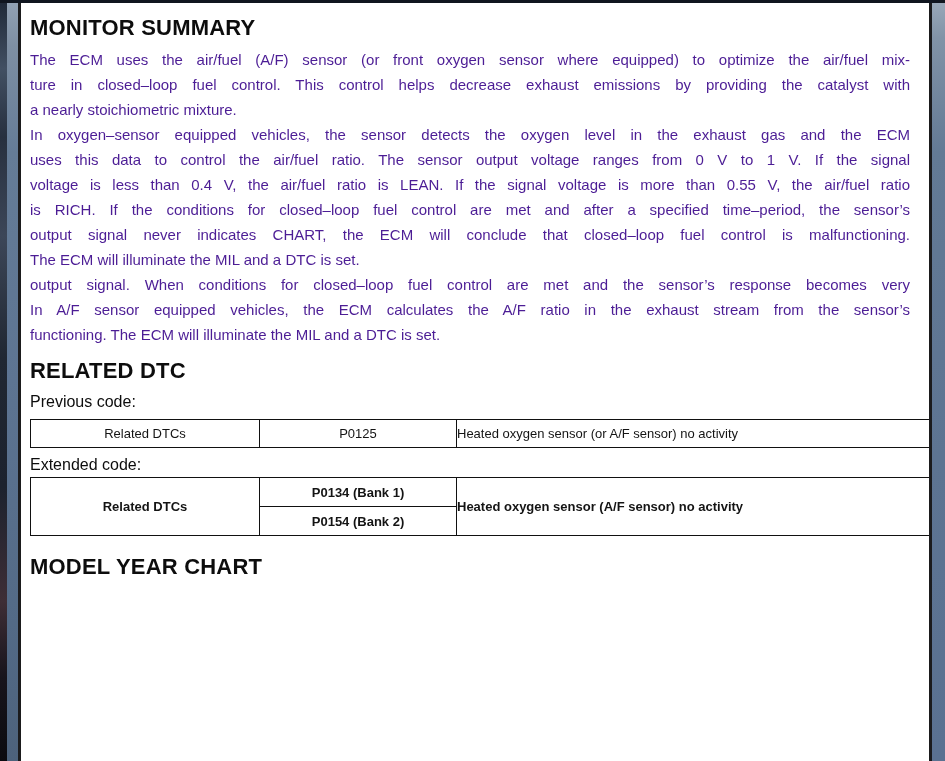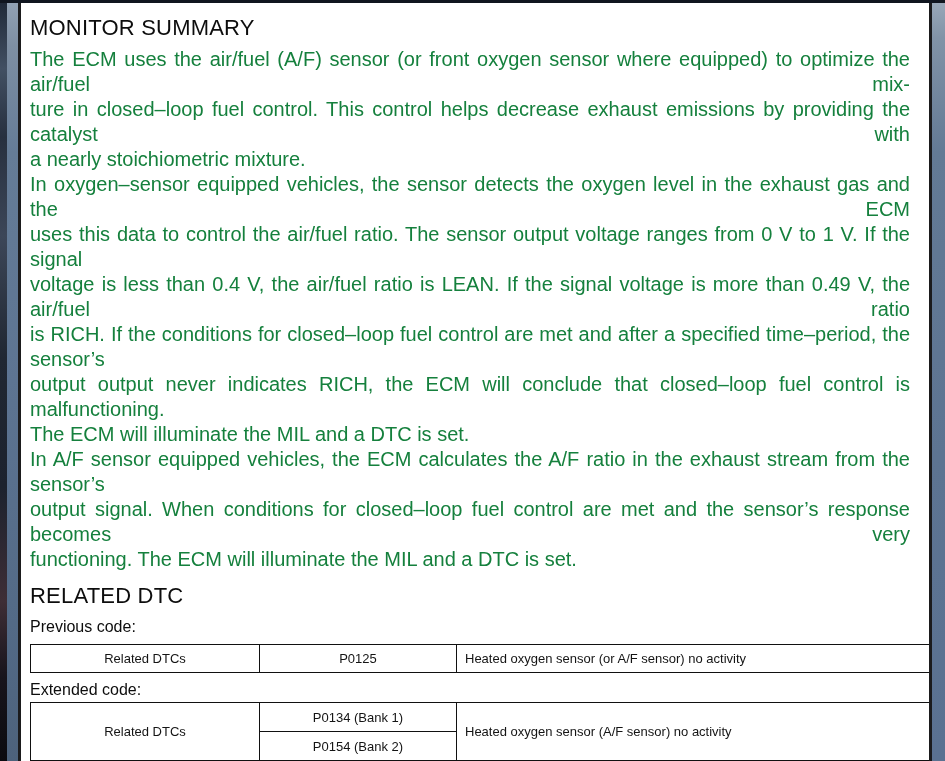--- a/index.html
+++ b/index.html
@@ -26,40 +26,40 @@
     position:absolute;left:932px;top:0;width:13px;height:761px;
     background:linear-gradient(to bottom,
       #9aa9ba 0%,#8193a7 5%,#637a95 20%,#5d7492 60%,#5a7191 100%);
   }
   .frame-top{position:absolute;left:0;top:0;width:945px;height:3px;background:#10151f;z-index:5;}
 
   
   .page{position:absolute;left:21px;top:3px;width:908px;height:758px;background:#ffffff;}
   .content{position:absolute;left:9px;top:0;width:880px;color:#111;}
 
-  h1.sec{font-size:22px;font-weight:normal;line-height:28px;margin:0;letter-spacing:.2px;color:#0d0d0d;}
+  h1.sec{font-size:22px;font-weight:bold;line-height:28px;margin:0;letter-spacing:.2px;color:#0d0d0d;}
   #h-monitor{margin-top:11px;}
   #h-related{margin-top:10px;}
   #h-model{margin-top:17px;}
 
-  .bodytext{margin-top:5px;font-size:20px;line-height:25px;color:#15803d;}
+  .bodytext{margin-top:5px;font-size:15px;line-height:25px;color:#4c1d95;}
   .bodytext .jline{text-align:justify;text-align-last:justify;}
   .bodytext .lline{text-align:left;}
 
   .sub{font-size:16px;font-weight:normal;line-height:19px;margin:7px 0 0 0;color:#0d0d0d;}
 
   table{border-collapse:collapse;margin-top:8px;table-layout:fixed;}
   td{border:1px solid #111;font-size:13px;color:#141414;overflow:hidden;white-space:nowrap;}
   .t-main{width:901px;margin-top:8px;}
   #t-extended{margin-top:3px;}
   .t-main td{height:25px;}
-  #t-extended td{height:26px;}
+  #t-extended td{height:26px;font-weight:bold;}
   td.c1{width:226px;text-align:center;}
   td.c2{width:194px;text-align:center;}
-  td.c3{text-align:left;padding-left:8px;}
+  td.c3{text-align:left;padding-left:0;}
   .t-model{width:154px;margin-top:11px;}
   .t-model td{height:23px;text-align:center;}
 </style>
 </head>
 <body>
 
 <div class="frame-left-outer"></div>
 <div class="frame-left-inner"></div>
 <div class="page-border-left"></div>
 
@@ -67,26 +67,26 @@
   <div class="content">
 
     <h1 class="sec" id="h-monitor">MONITOR SUMMARY</h1>
 
     <div class="bodytext">
       <div class="jline">The ECM uses the air/fuel (A/F) sensor (or front oxygen sensor where equipped) to optimize the air/fuel mix-</div>
       <div class="jline">ture in closed–loop fuel control. This control helps decrease exhaust emissions by providing the catalyst with</div>
       <div class="lline">a nearly stoichiometric mixture.</div>
       <div class="jline">In oxygen–sensor equipped vehicles, the sensor detects the oxygen level in the exhaust gas and the ECM</div>
       <div class="jline">uses this data to control the air/fuel ratio. The sensor output voltage ranges from 0 V to 1 V. If the signal</div>
-      <div class="jline">voltage is less than 0.4 V, the air/fuel ratio is LEAN. If the signal voltage is more than 0.49 V, the air/fuel ratio</div>
+      <div class="jline">voltage is less than 0.4 V, the air/fuel ratio is LEAN. If the signal voltage is more than 0.55 V, the air/fuel ratio</div>
       <div class="jline">is RICH. If the conditions for closed–loop fuel control are met and after a specified time–period, the sensor’s</div>
-      <div class="jline">output output never indicates RICH, the ECM will conclude that closed–loop fuel control is malfunctioning.</div>
+      <div class="jline">output signal never indicates CHART, the ECM will conclude that closed–loop fuel control is malfunctioning.</div>
       <div class="lline">The ECM will illuminate the MIL and a DTC is set.</div>
+      <div class="jline">output signal. When conditions for closed–loop fuel control are met and the sensor’s response becomes very</div>
       <div class="jline">In A/F sensor equipped vehicles, the ECM calculates the A/F ratio in the exhaust stream from the sensor’s</div>
-      <div class="jline">output signal. When conditions for closed–loop fuel control are met and the sensor’s response becomes very</div>
       <div class="lline">functioning. The ECM will illuminate the MIL and a DTC is set.</div>
     </div>
 
     <h1 class="sec" id="h-related">RELATED DTC</h1>
 
     <div class="sub">Previous code:</div>
 
     <table class="t-main" id="t-previous">
       <tbody>
           <tr>

